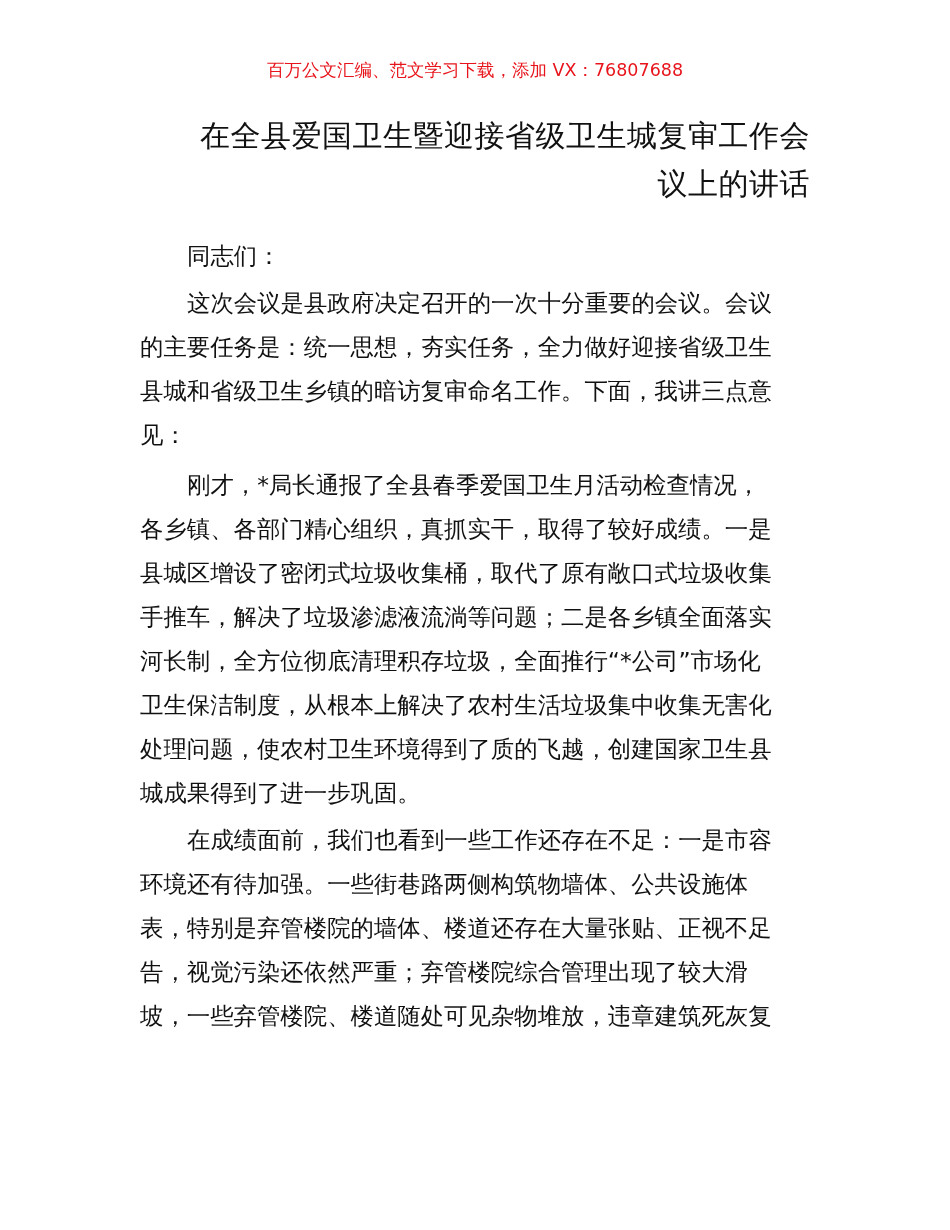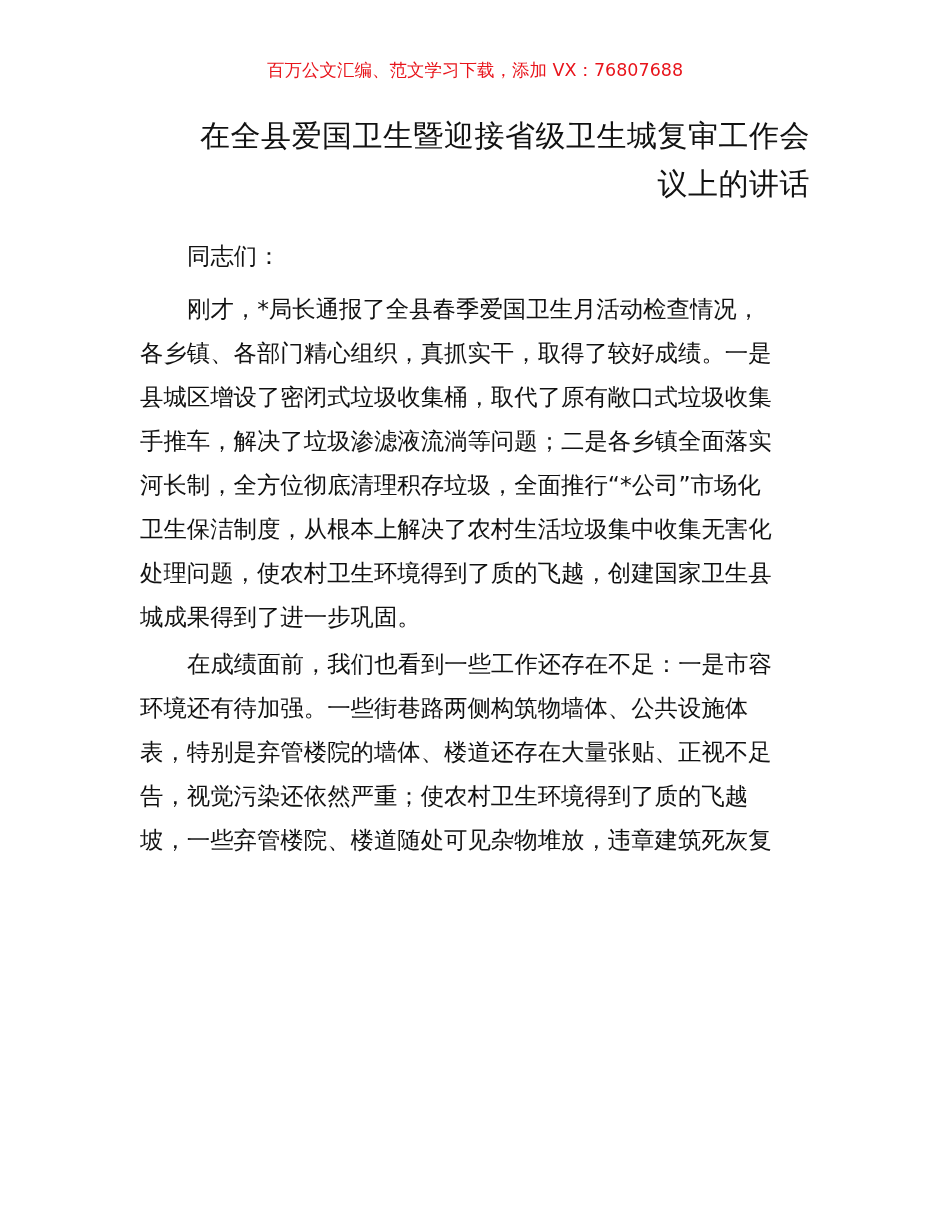--- a/index.html
+++ b/index.html
@@ -82,20 +82,26 @@
   </div>
 
   <div class="body-text">
 
     <div class="para">
       <span class="line indent" style="padding-left:47px;text-indent:0">同志们：</span>
     </div>
 
     <div class="spacer"></div>
 
+    <div class="para" style="text-indent:0">
+      <span class="line indent">这次会议是县政府决定召开的一次十分重要的会议。会议</span>
+      <span class="line">的主要任务是：统一思想，夯实任务，全力做好迎接省级卫生</span>
+      <span class="line">县城和省级卫生乡镇的暗访复审命名工作。下面，我讲三点意</span>
+      <span class="line">见：</span>
+    </div>
 
     <div class="spacer"></div>
 
 
     <div class="spacer"></div>
 
     <div class="para" style="text-indent:0">
       <span class="line indent">刚才，*局长通报了全县春季爱国卫生月活动检查情况，</span>
       <span class="line">各乡镇、各部门精心组织，真抓实干，取得了较好成绩。一是</span>
       <span class="line">县城区增设了密闭式垃圾收集桶，取代了原有敞口式垃圾收集</span>
@@ -105,18 +111,18 @@
       <span class="line">处理问题，使农村卫生环境得到了质的飞越，创建国家卫生县</span>
       <span class="line">城成果得到了进一步巩固。</span>
     </div>
 
     <div class="spacer"></div>
 
     <div class="para" style="text-indent:0">
       <span class="line indent">在成绩面前，我们也看到一些工作还存在不足：一是市容</span>
       <span class="line">环境还有待加强。一些街巷路两侧构筑物墙体、公共设施体</span>
       <span class="line">表，特别是弃管楼院的墙体、楼道还存在大量张贴、正视不足</span>
-      <span class="line">告，视觉污染还依然严重；使农村卫生环境得到了质的飞越</span>
+      <span class="line">告，视觉污染还依然严重；弃管楼院综合管理出现了较大滑</span>
       <span class="line">坡，一些弃管楼院、楼道随处可见杂物堆放，违章建筑死灰复</span>
     </div>
 
   </div>
 </div>
 
 </body></html>

